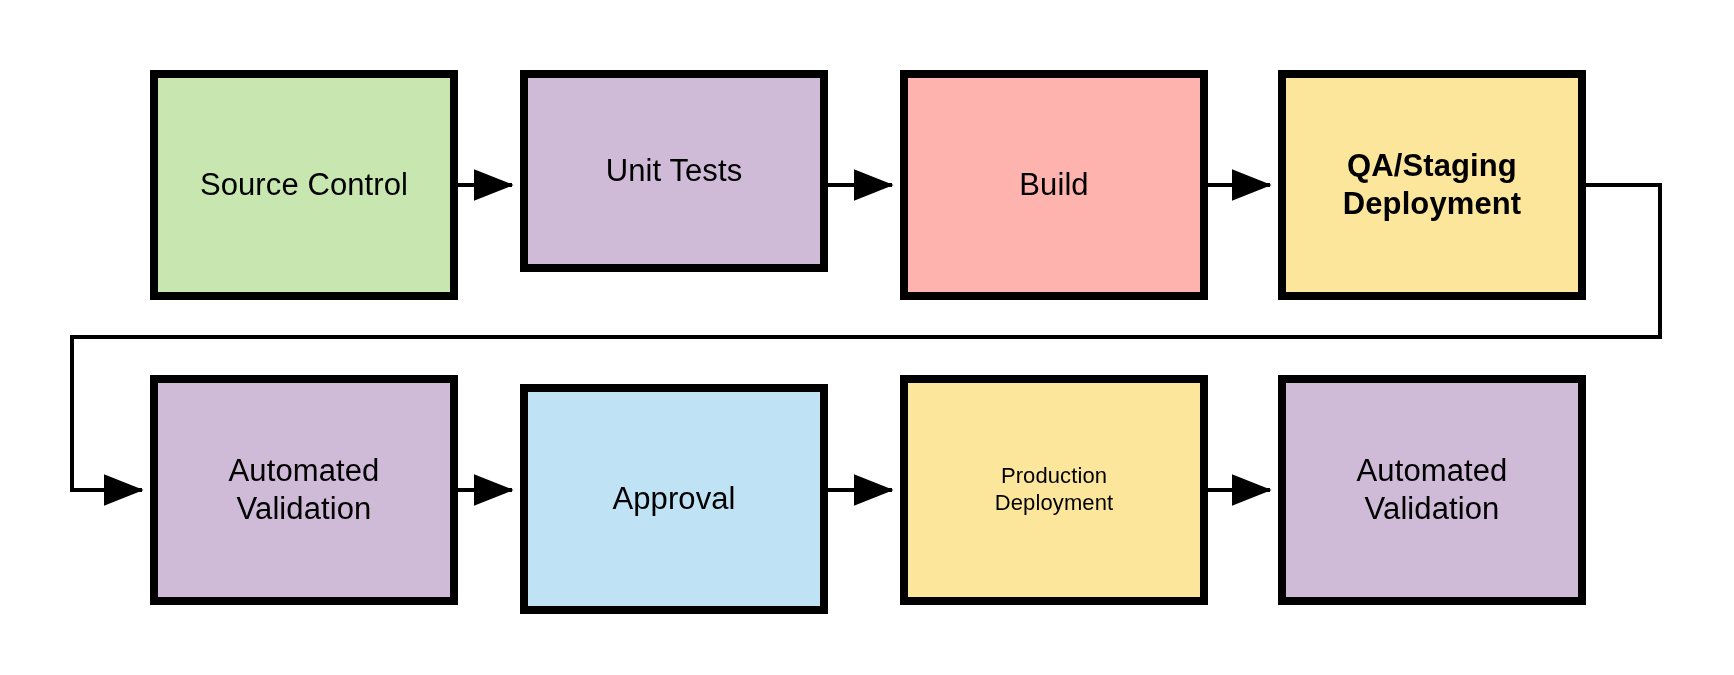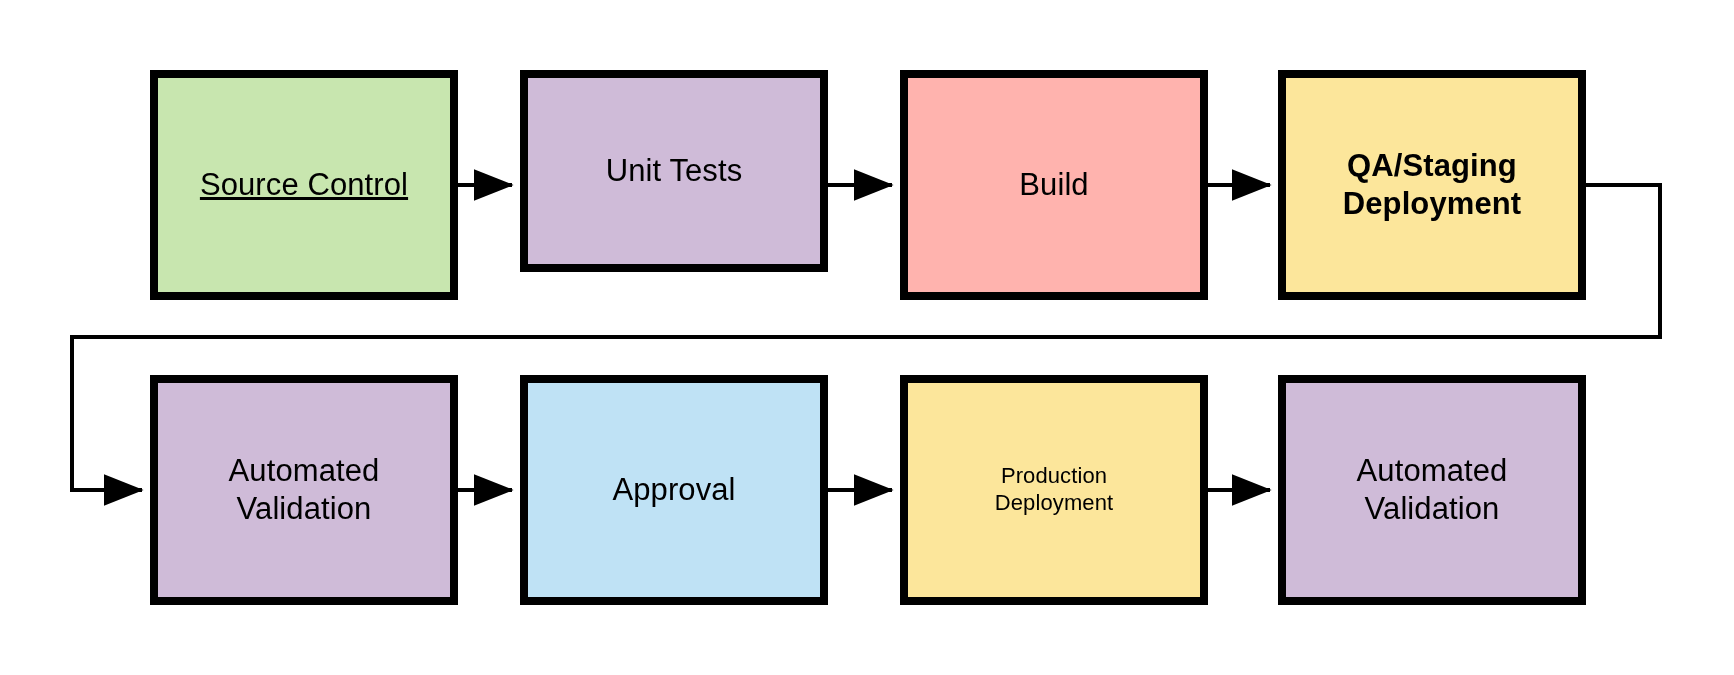--- a/index.html
+++ b/index.html
@@ -58,27 +58,27 @@
         <path d="M828,185 L892,185" marker-end="url(#arrowhead)"></path>
         <path d="M1208,185 L1270,185" marker-end="url(#arrowhead)"></path>
         <path d="M1586,185 L1660,185 L1660,337 L72,337 L72,490 L142,490" marker-end="url(#arrowhead)"></path>
         <path d="M458,490 L512,490" marker-end="url(#arrowhead)"></path>
         <path d="M828,490 L892,490" marker-end="url(#arrowhead)"></path>
         <path d="M1208,490 L1270,490" marker-end="url(#arrowhead)"></path>
       </g>
   </svg>
 
   <div id="node-layer">
-      <div class="node" style="left: 150px; top: 70px; width: 308px; height: 230px; background: rgb(200, 230, 175); border-color: rgb(0, 0, 0); border-width: 8px; color: rgb(0, 0, 0); font-size: 31px; text-decoration: underline;">Source Control</div>
+      <div class="node" style="left: 150px; top: 70px; width: 308px; height: 230px; background: rgb(200, 230, 175); border-color: rgb(0, 0, 0); border-width: 8px; color: rgb(0, 0, 0); font-size: 31px;">Source Control</div>
       <div class="node" style="left: 520px; top: 70px; width: 308px; height: 202px; background: rgb(207, 187, 216); border-color: rgb(0, 0, 0); border-width: 8px; color: rgb(0, 0, 0); font-size: 31px;">Unit Tests</div>
       <div class="node" style="left: 900px; top: 70px; width: 308px; height: 230px; background: rgb(255, 179, 174); border-color: rgb(0, 0, 0); border-width: 8px; color: rgb(0, 0, 0); font-size: 31px;">Build</div>
       <div class="node" style="left: 1278px; top: 70px; width: 308px; height: 230px; background: rgb(252, 230, 155); border-color: rgb(0, 0, 0); border-width: 8px; color: rgb(0, 0, 0); font-size: 31px; font-weight: bold;">QA/Staging
 Deployment</div>
       <div class="node" style="left: 150px; top: 375px; width: 308px; height: 230px; background: rgb(207, 187, 216); border-color: rgb(0, 0, 0); border-width: 8px; color: rgb(0, 0, 0); font-size: 31px;">Automated
 Validation</div>
-      <div class="node" style="left: 520px; top: 375px; width: 308px; height: 230px; background: rgb(191, 226, 245); border-color: rgb(0, 0, 0); border-width: 8px; color: rgb(0, 0, 0); font-size: 31px;">Approval</div>
+      <div class="node" style="left: 520px; top: 384px; width: 308px; height: 230px; background: rgb(191, 226, 245); border-color: rgb(0, 0, 0); border-width: 8px; color: rgb(0, 0, 0); font-size: 31px;">Approval</div>
       <div class="node" style="left: 900px; top: 375px; width: 308px; height: 230px; background: rgb(252, 230, 155); border-color: rgb(0, 0, 0); border-width: 8px; color: rgb(0, 0, 0); font-size: 22px;">Production
 Deployment</div>
       <div class="node" style="left: 1278px; top: 375px; width: 308px; height: 230px; background: rgb(207, 187, 216); border-color: rgb(0, 0, 0); border-width: 8px; color: rgb(0, 0, 0); font-size: 31px;">Automated
 Validation</div>
     </div>
 
 </div>
 
 </body></html>

